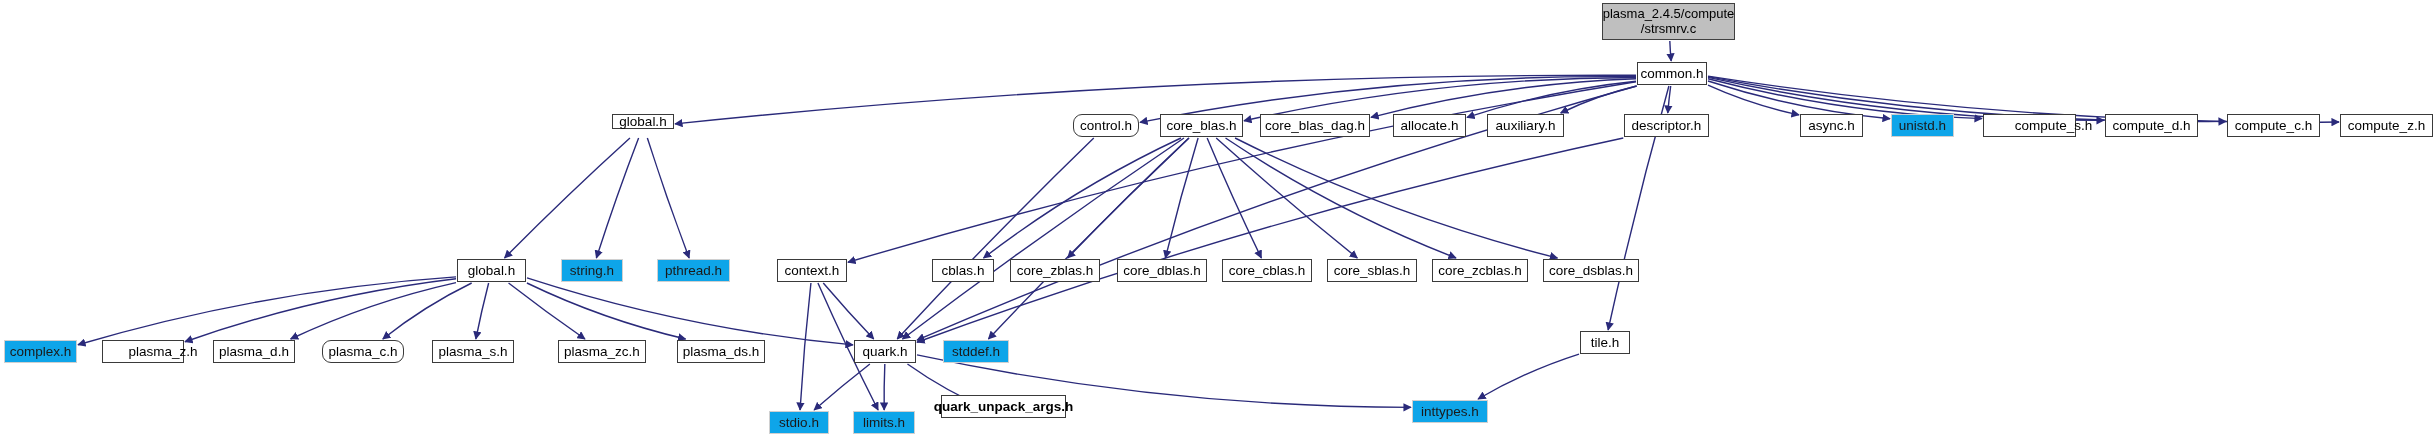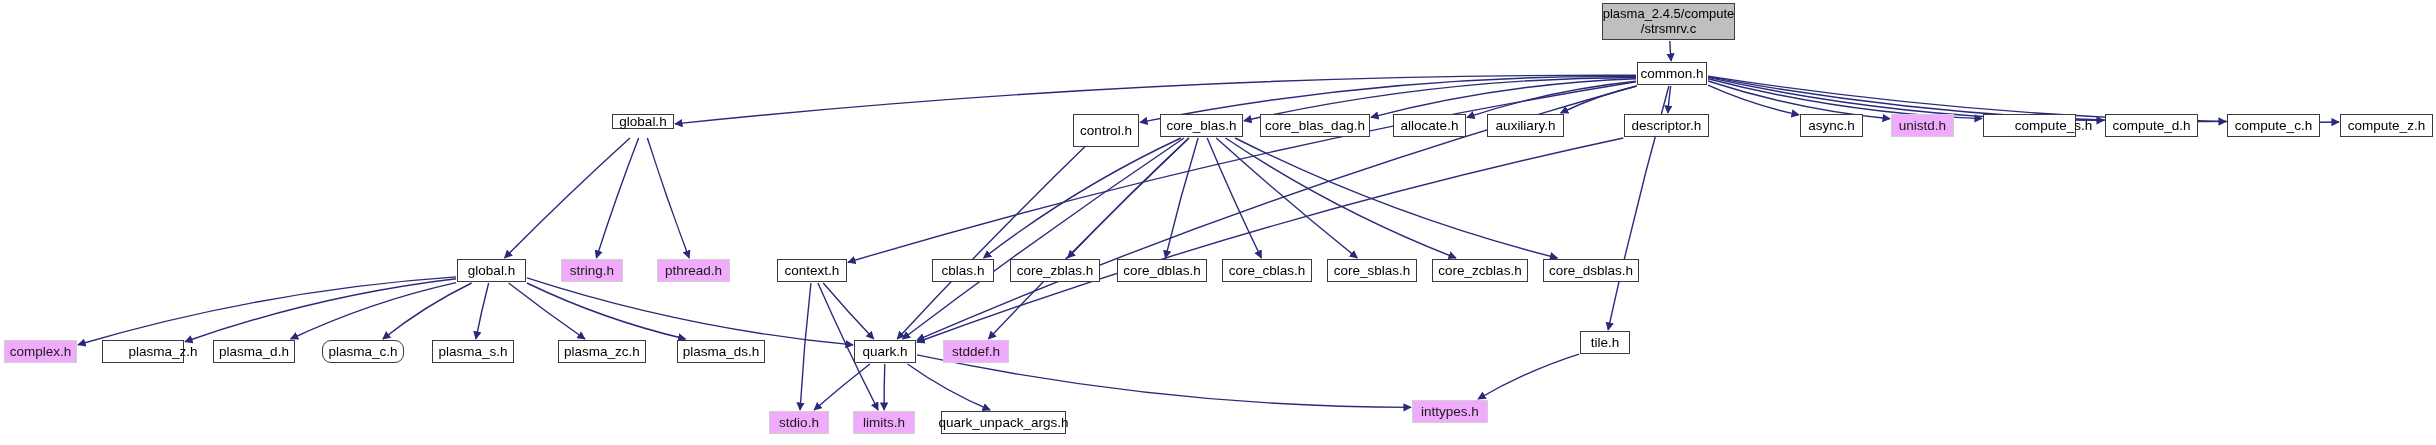--- a/index.html
+++ b/index.html
@@ -38,21 +38,21 @@
     white-space: pre-line;
     z-index: 2;
   }
   .node.root {
     background: #bfbfbf;
     border: 1px solid #404040;
     font-size: 13px;
   }
   .node.undoc {
     border: 1px solid #d0d0d0;
-    background: #f0abfc;
+    background: #0ea5e9;
     color: #1a1a1a;
   }
   .node.doc {
     border: 1px solid #3a3a3a;
   }
 </style>
 </head>
 <body>
 
 <div id="graph">
@@ -110,21 +110,21 @@
         <path d="M 917 354.89823008849555 Q 1161.2543762777086 406.9829419689819 1411 407.35840707964604" marker-end="url(#arrow)"></path>
         <path d="M 1579 354.0741935483871 Q 1526.068935717625 370.98648083216455 1478.0797101449275 399" marker-end="url(#arrow)"></path>
         <path d="M 1623.2754424778761 138 Q 1262.9148076758681 215.14642121705563 917 342.24600127959053" marker-end="url(#arrow)"></path>
       </g>
   </svg>
   <div id="node-layer">
       <div class="node root" style="left: 1602px; top: 3px; width: 133px; height: 37px;">plasma_2.4.5/compute
 /strsmrv.c</div>
       <div class="node doc" style="left: 1637px; top: 62px; width: 70px; height: 23px;">common.h</div>
       <div class="node doc" style="left: 612px; top: 114px; width: 62px; height: 15px;">global.h</div>
-      <div class="node doc" style="left: 1073px; top: 114px; width: 66px; height: 33px;">control.h</div>
+      <div class="node doc" style="left: 1073px; top: 114px; width: 66px; height: 23px; border-radius: 9px;">control.h</div>
       <div class="node doc" style="left: 1160px; top: 114px; width: 83px; height: 23px;">core_blas.h</div>
       <div class="node doc" style="left: 1260px; top: 114px; width: 110px; height: 23px;">core_blas_dag.h</div>
       <div class="node doc" style="left: 1393px; top: 114px; width: 73px; height: 23px;">allocate.h</div>
       <div class="node doc" style="left: 1487px; top: 114px; width: 77px; height: 23px;">auxiliary.h</div>
       <div class="node doc" style="left: 1624px; top: 114px; width: 85px; height: 23px;">descriptor.h</div>
       <div class="node doc" style="left: 1800px; top: 114px; width: 63px; height: 23px;">async.h</div>
       <div class="node undoc" style="left: 1891px; top: 114px; width: 63px; height: 23px;">unistd.h</div>
       <div class="node doc" style="left: 1983px; top: 114px; width: 93px; height: 23px; padding-left: 48px;">compute_s.h</div>
       <div class="node doc" style="left: 2105px; top: 114px; width: 93px; height: 23px;">compute_d.h</div>
       <div class="node doc" style="left: 2227px; top: 114px; width: 93px; height: 23px;">compute_c.h</div>
@@ -145,16 +145,16 @@
       <div class="node doc" style="left: 213px; top: 340px; width: 82px; height: 23px;">plasma_d.h</div>
       <div class="node doc" style="left: 322px; top: 340px; width: 82px; height: 23px; border-radius: 9px;">plasma_c.h</div>
       <div class="node doc" style="left: 432px; top: 340px; width: 82px; height: 23px;">plasma_s.h</div>
       <div class="node doc" style="left: 558px; top: 340px; width: 88px; height: 23px;">plasma_zc.h</div>
       <div class="node doc" style="left: 677px; top: 340px; width: 88px; height: 23px;">plasma_ds.h</div>
       <div class="node doc" style="left: 854px; top: 340px; width: 62px; height: 23px;">quark.h</div>
       <div class="node undoc" style="left: 943px; top: 340px; width: 66px; height: 23px;">stddef.h</div>
       <div class="node doc" style="left: 1580px; top: 331px; width: 50px; height: 23px;">tile.h</div>
       <div class="node undoc" style="left: 769px; top: 411px; width: 60px; height: 23px;">stdio.h</div>
       <div class="node undoc" style="left: 853px; top: 411px; width: 62px; height: 23px;">limits.h</div>
-      <div class="node doc" style="left: 941px; top: 411px; width: 125px; height: 23px;">quark_unpack_args.h</div>
+      <div class="node doc" style="left: 941px; top: 395px; width: 125px; height: 23px; font-weight: bold;">quark_unpack_args.h</div>
       <div class="node undoc" style="left: 1412px; top: 400px; width: 76px; height: 23px;">inttypes.h</div>
     </div>
 </div>
 
 </body></html>

